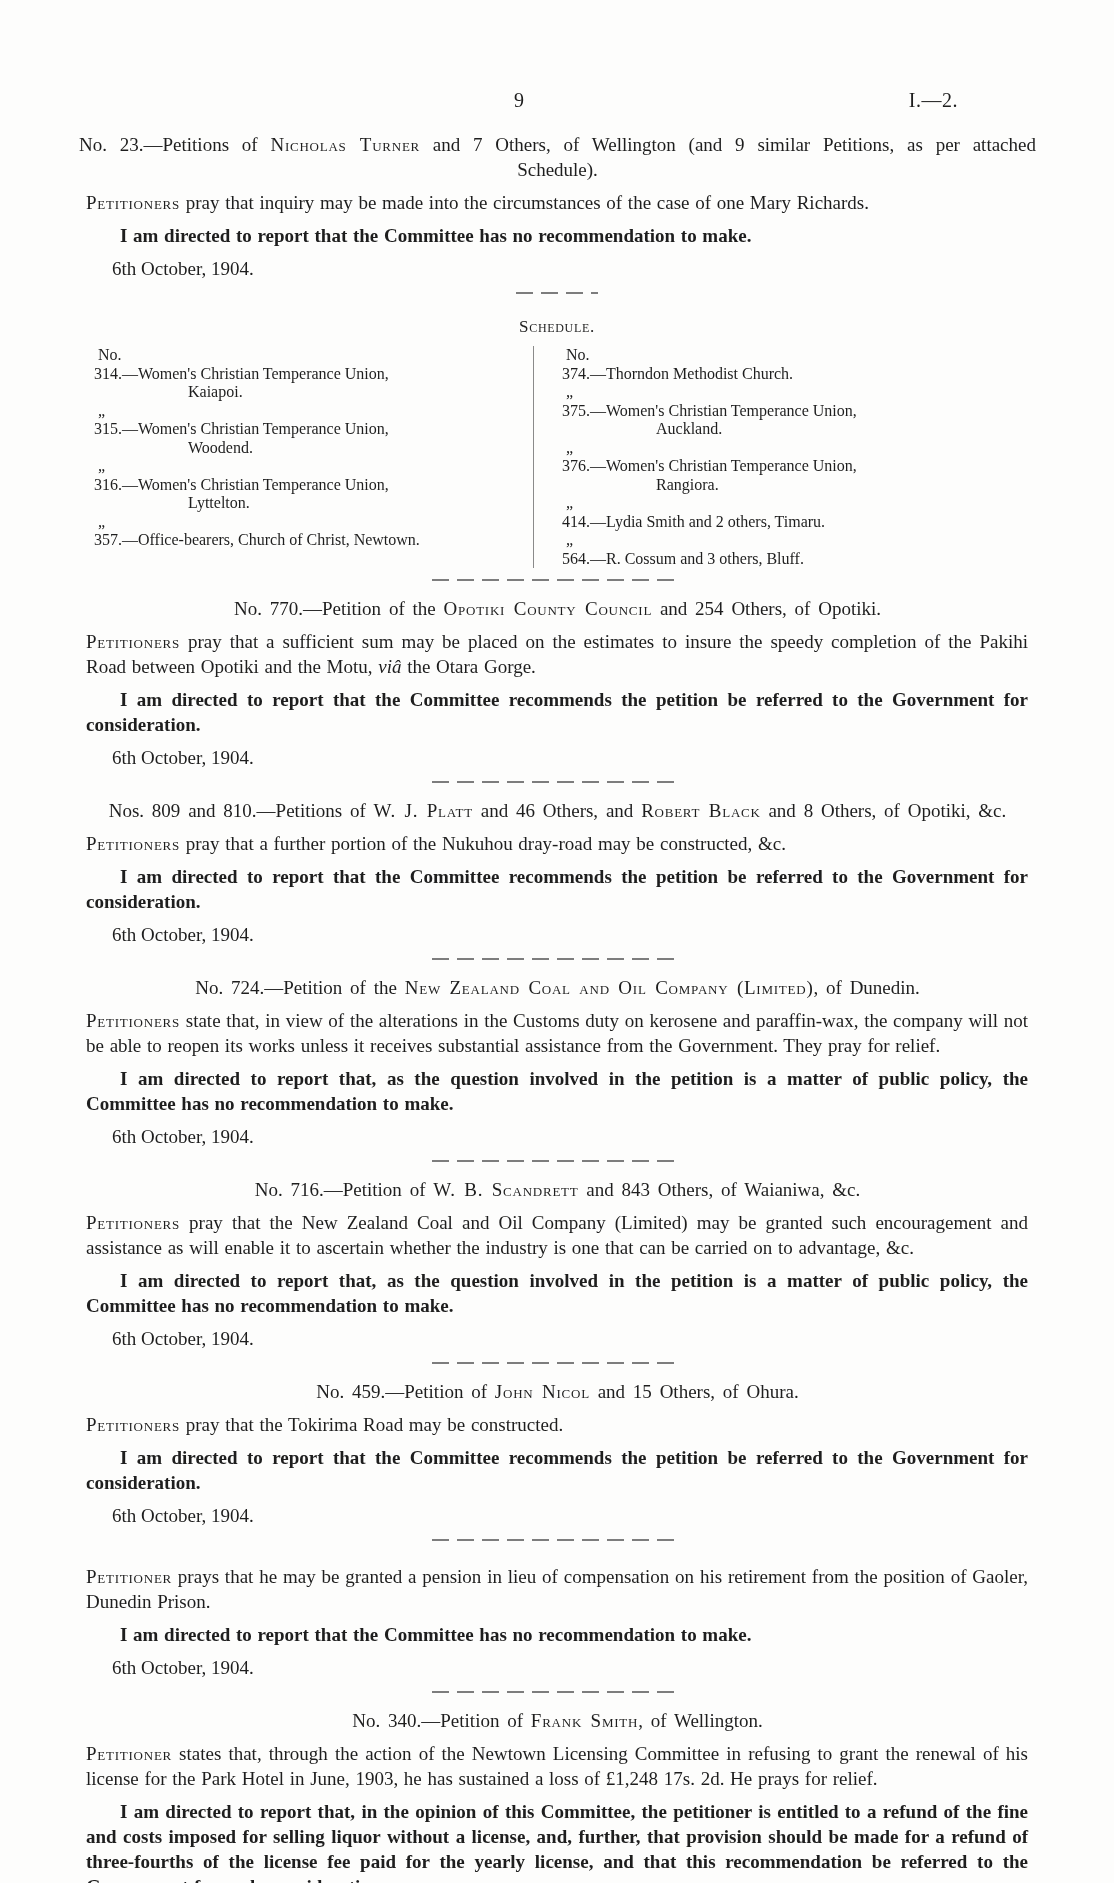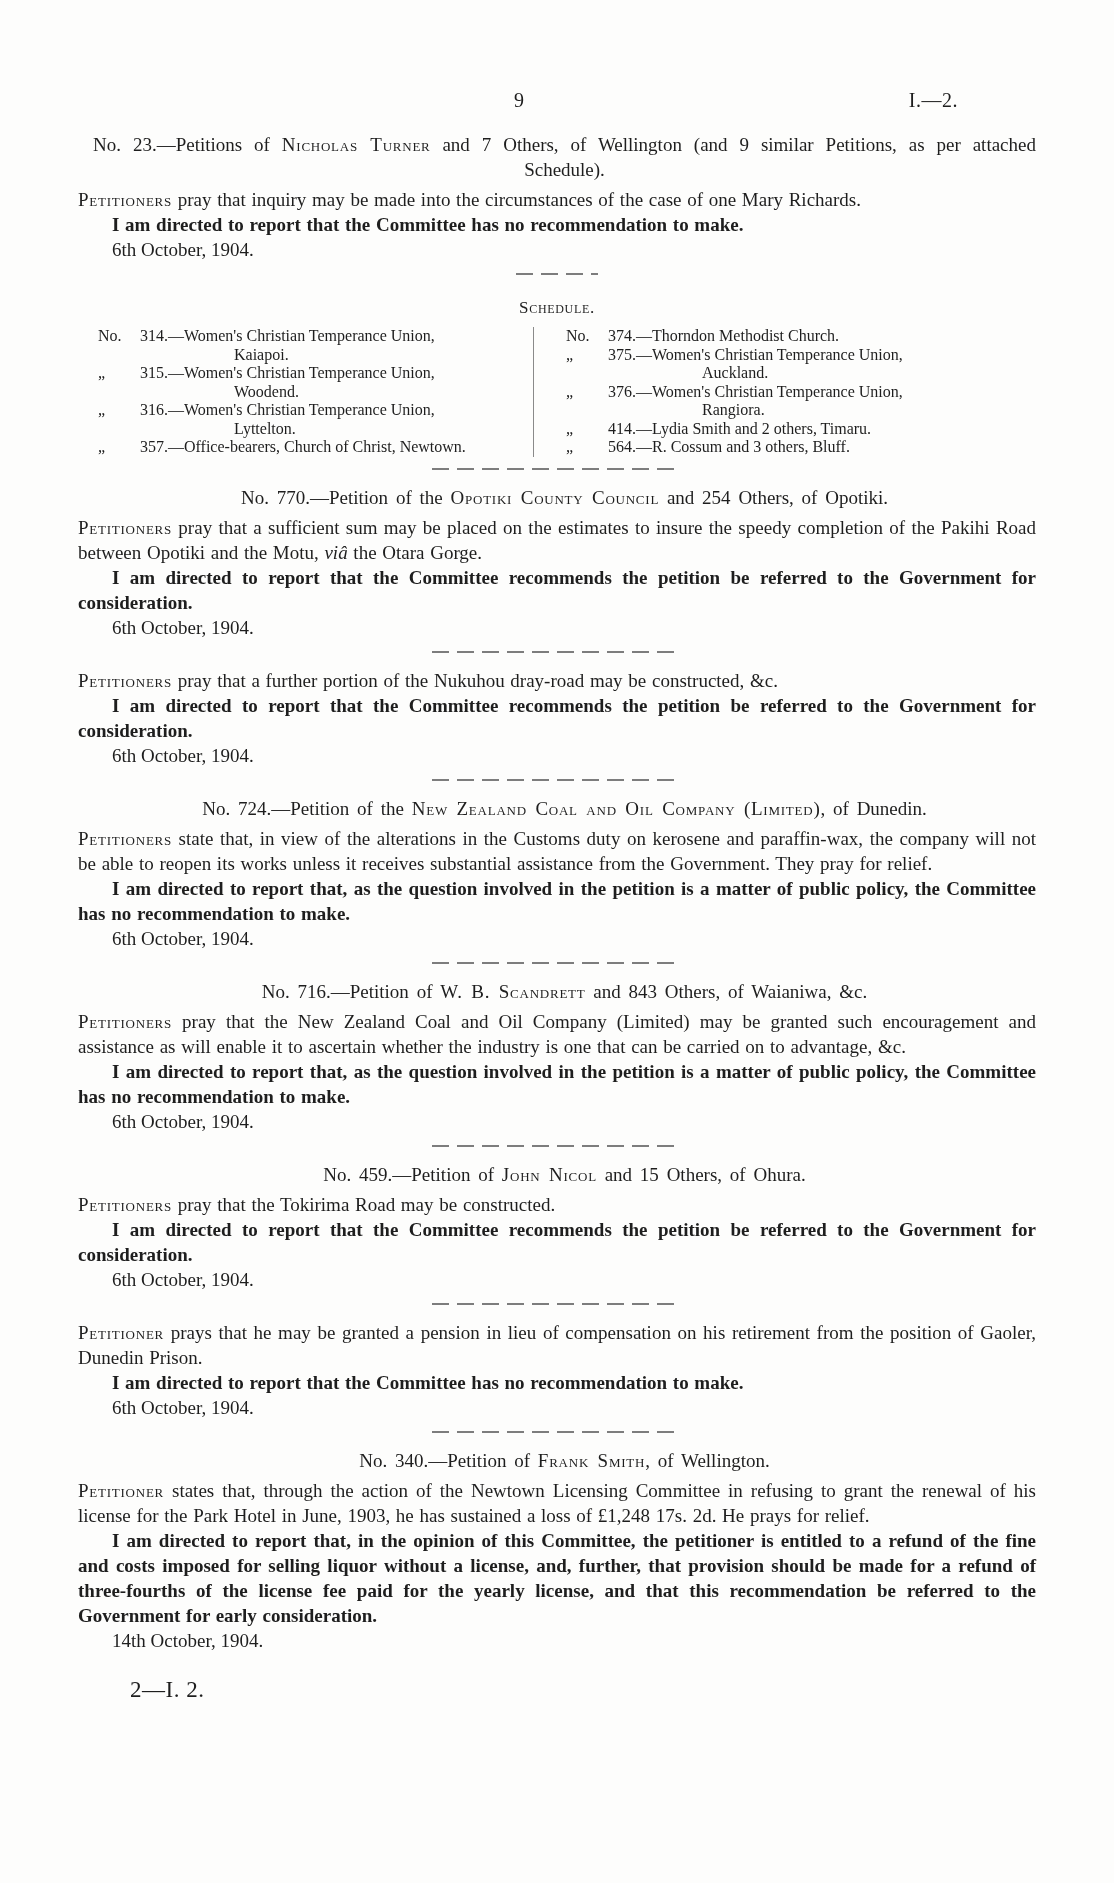--- a/index.html
+++ b/index.html
@@ -19,44 +19,44 @@
   }
   .page-header { position: relative; height: 26px; margin-bottom: 14px; }
   .page-num { position: absolute; left: 436px; top: 0; font-size: 20px; }
   .folio { position: absolute; right: 78px; top: 0; font-size: 20px; letter-spacing: 0.5px; }
 
   .sc { font-variant: small-caps; letter-spacing: 0.04em; }
   .it { font-style: italic; }
 
   .section { padding-top: 4px; }
   .sec-heading {
-    margin: 0 0 5px 15px;
+    margin: 0 0 5px 1px;
     text-align: justify;
     text-align-last: center;
     word-spacing: 0.16em;
   }
-  .para { margin: 0; text-align: justify; word-spacing: 0.05em; }
+  .para { margin: 8px; text-align: justify; word-spacing: 0.05em; }
   .para.indent { text-indent: 34px; font-weight: bold; }
   .date { margin: 0 0 0 34px; }
 
   .divider {
     width: 250px;
     height: 2px;
     margin: 11px auto;
     background: repeating-linear-gradient(90deg, #7d7d7d 0 17px, transparent 17px 25px);
   }
   .divider.small { width: 82px; }
 
   .schedule-block { margin: 20px 0 0 0; }
   .schedule-title { margin: 0 0 7px 0; text-align: center; font-size: 17px; }
   .schedule { display: flex; font-size: 16px; line-height: 18.5px; }
   .sched-col { box-sizing: border-box; }
   .sched-col.left { width: 456px; padding: 0 14px 0 16px; border-right: 1px solid #8a8a8a; }
   .sched-col.right { width: 502px; padding: 0 6px 0 28px; }
-  .sched-item { display: flex; }
+  .sched-item { display: flex; flex-direction: column; }
   .sched-marker { flex: none; width: 46px; padding-left: 4px; box-sizing: border-box; }
   .sched-body { flex: 1; min-width: 0; }
   .sched-text { text-align: justify; }
   .sched-cont { padding-left: 94px; }
 
   .footer-sig { margin: 24px 0 0 52px; font-size: 23px; letter-spacing: 0.5px; }
 </style>
 </head>
 <body>
 
@@ -150,20 +150,21 @@
   <section class="section">
     <p class="sec-heading"><span>No. 770.—Petition of the </span><span class="sc">Opotiki County Council</span><span> and 254 Others, of Opotiki.</span></p>
     <p class="para"><span class="sc">Petitioners</span><span> pray that a sufficient sum may be placed on the estimates to insure the speedy completion of the Pakihi Road between Opotiki and the Motu, </span><span class="it">viâ</span><span> the Otara Gorge.</span></p>
     <p class="para indent"><span>I am directed to report that the Committee recommends the petition be referred to the Government for consideration.</span></p>
     <p class="date">6th October, 1904.</p>
   </section>
 
   <div class="divider"></div>
 
   <section class="section">
+    <p class="sec-heading"><span>Nos. 809 and 810.—Petitions of </span><span class="sc">W. J. Platt</span><span> and 46 Others, and </span><span class="sc">Robert Black</span><span> and 8 Others, of Opotiki, &amp;c.</span></p>
     <p class="para"><span class="sc">Petitioners</span><span> pray that a further portion of the Nukuhou dray-road may be constructed, &amp;c.</span></p>
     <p class="para indent"><span>I am directed to report that the Committee recommends the petition be referred to the Government for consideration.</span></p>
     <p class="date">6th October, 1904.</p>
   </section>
 
   <div class="divider"></div>
 
   <section class="section">
     <p class="sec-heading"><span>No. 724.—Petition of the </span><span class="sc">New Zealand Coal and Oil Company (Limited)</span><span>, of Dunedin.</span></p>
     <p class="para"><span class="sc">Petitioners</span><span> state that, in view of the alterations in the Customs duty on kerosene and paraffin-wax, the company will not be able to reopen its works unless it receives substantial assistance from the Government. They pray for relief.</span></p>

